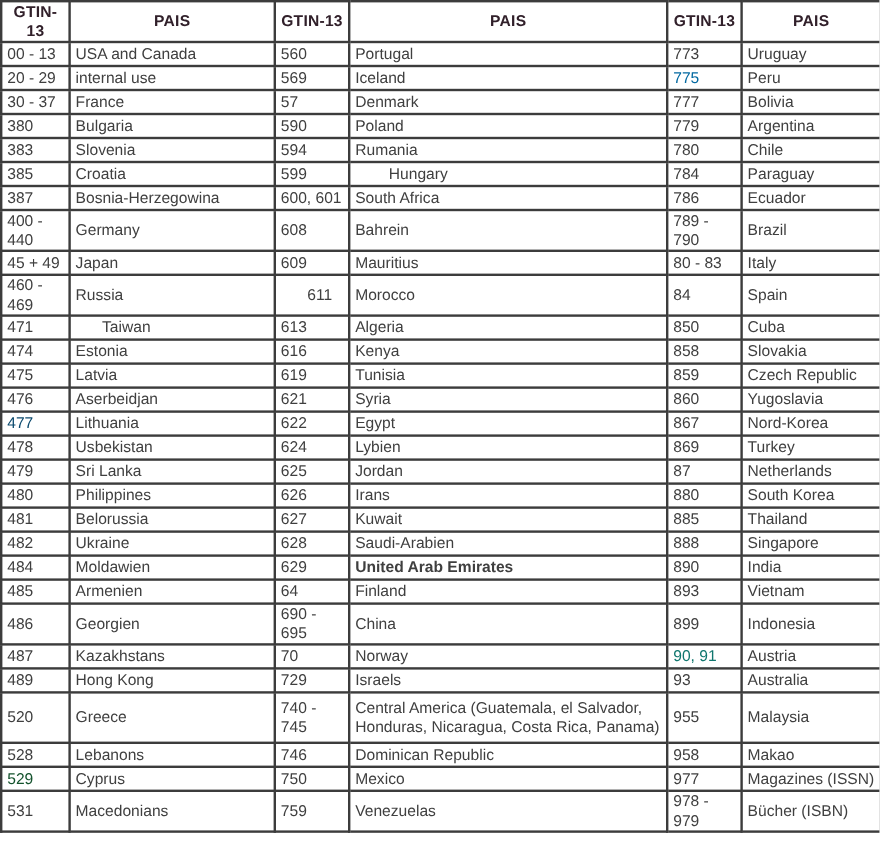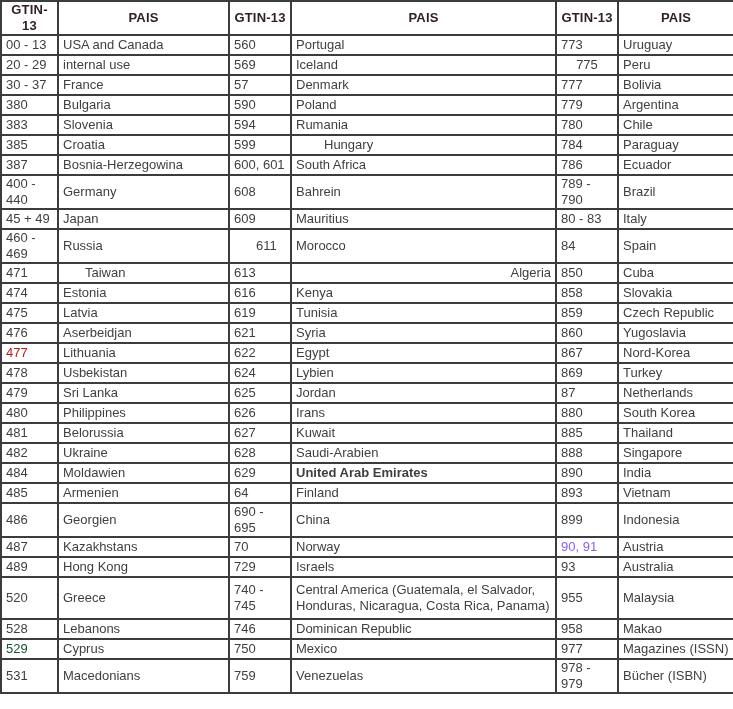--- a/index.html
+++ b/index.html
@@ -78,21 +78,21 @@
           <td style="border-color: rgb(60, 60, 60); color: rgb(63, 63, 63);">560</td>
           <td style="border-color: rgb(60, 60, 60); color: rgb(63, 63, 63);">Portugal</td>
           <td style="border-color: rgb(60, 60, 60); color: rgb(63, 63, 63);">773</td>
           <td style="border-color: rgb(60, 60, 60); color: rgb(63, 63, 63);">Uruguay</td>
         </tr>
         <tr>
           <td style="border-color: rgb(60, 60, 60); color: rgb(63, 63, 63);">20 - 29</td>
           <td style="border-color: rgb(60, 60, 60); color: rgb(63, 63, 63);">internal use</td>
           <td style="border-color: rgb(60, 60, 60); color: rgb(63, 63, 63);">569</td>
           <td style="border-color: rgb(60, 60, 60); color: rgb(63, 63, 63);">Iceland</td>
-          <td style="border-color: rgb(60, 60, 60); color: #404040; text-align: center;">775</td>
+          <td style="border-color: rgb(60, 60, 60); color: #0369a1;">775</td>
           <td style="border-color: rgb(60, 60, 60); color: rgb(63, 63, 63);">Peru</td>
         </tr>
         <tr>
           <td style="border-color: rgb(60, 60, 60); color: rgb(63, 63, 63);">30 - 37</td>
           <td style="border-color: rgb(60, 60, 60); color: rgb(63, 63, 63);">France</td>
           <td style="border-color: rgb(60, 60, 60); color: rgb(63, 63, 63);">57</td>
           <td style="border-color: rgb(60, 60, 60); color: rgb(63, 63, 63);">Denmark</td>
           <td style="border-color: rgb(60, 60, 60); color: rgb(63, 63, 63);">777</td>
           <td style="border-color: rgb(60, 60, 60); color: rgb(63, 63, 63);">Bolivia</td>
         </tr>
@@ -149,21 +149,21 @@
           <td style="border-color: rgb(60, 60, 60); color: rgb(63, 63, 63);">Russia</td>
           <td style="border-color: rgb(60, 60, 60); color: rgb(63, 63, 63); padding-left: 26px;">611</td>
           <td style="border-color: rgb(60, 60, 60); color: rgb(63, 63, 63);">Morocco</td>
           <td style="border-color: rgb(60, 60, 60); color: rgb(63, 63, 63);">84</td>
           <td style="border-color: rgb(60, 60, 60); color: rgb(63, 63, 63);">Spain</td>
         </tr>
         <tr>
           <td style="border-color: rgb(60, 60, 60); color: rgb(63, 63, 63);">471</td>
           <td style="border-color: rgb(60, 60, 60); color: rgb(63, 63, 63); padding-left: 26px;">Taiwan</td>
           <td style="border-color: rgb(60, 60, 60); color: rgb(63, 63, 63);">613</td>
-          <td style="border-color: rgb(60, 60, 60); color: rgb(63, 63, 63); text-align: right;">Algeria</td>
+          <td style="border-color: rgb(60, 60, 60); color: rgb(63, 63, 63);">Algeria</td>
           <td style="border-color: rgb(60, 60, 60); color: rgb(63, 63, 63);">850</td>
           <td style="border-color: rgb(60, 60, 60); color: rgb(63, 63, 63);">Cuba</td>
         </tr>
         <tr>
           <td style="border-color: rgb(60, 60, 60); color: rgb(63, 63, 63);">474</td>
           <td style="border-color: rgb(60, 60, 60); color: rgb(63, 63, 63);">Estonia</td>
           <td style="border-color: rgb(60, 60, 60); color: rgb(63, 63, 63);">616</td>
           <td style="border-color: rgb(60, 60, 60); color: rgb(63, 63, 63);">Kenya</td>
           <td style="border-color: rgb(60, 60, 60); color: rgb(63, 63, 63);">858</td>
           <td style="border-color: rgb(60, 60, 60); color: rgb(63, 63, 63);">Slovakia</td>
@@ -178,21 +178,21 @@
         </tr>
         <tr>
           <td style="border-color: rgb(60, 60, 60); color: rgb(63, 63, 63);">476</td>
           <td style="border-color: rgb(60, 60, 60); color: rgb(63, 63, 63);">Aserbeidjan</td>
           <td style="border-color: rgb(60, 60, 60); color: rgb(63, 63, 63);">621</td>
           <td style="border-color: rgb(60, 60, 60); color: rgb(63, 63, 63);">Syria</td>
           <td style="border-color: rgb(60, 60, 60); color: rgb(63, 63, 63);">860</td>
           <td style="border-color: rgb(60, 60, 60); color: rgb(63, 63, 63);">Yugoslavia</td>
         </tr>
         <tr>
-          <td style="border-color: rgb(60, 60, 60); color: #b91c1c;">477</td>
+          <td style="border-color: rgb(60, 60, 60); color: #0c4a6e;">477</td>
           <td style="border-color: rgb(60, 60, 60); color: rgb(63, 63, 63);">Lithuania</td>
           <td style="border-color: rgb(60, 60, 60); color: rgb(63, 63, 63);">622</td>
           <td style="border-color: rgb(60, 60, 60); color: rgb(63, 63, 63);">Egypt</td>
           <td style="border-color: rgb(60, 60, 60); color: rgb(63, 63, 63);">867</td>
           <td style="border-color: rgb(60, 60, 60); color: rgb(63, 63, 63);">Nord-Korea</td>
         </tr>
         <tr>
           <td style="border-color: rgb(60, 60, 60); color: rgb(63, 63, 63);">478</td>
           <td style="border-color: rgb(60, 60, 60); color: rgb(63, 63, 63); margin-top: 33px;">Usbekistan</td>
           <td style="border-color: rgb(60, 60, 60); color: rgb(63, 63, 63);">624</td>
@@ -254,21 +254,21 @@
           <td style="border-color: rgb(60, 60, 60); color: rgb(63, 63, 63);">690 - 695</td>
           <td style="border-color: rgb(60, 60, 60); color: rgb(63, 63, 63);">China</td>
           <td style="border-color: rgb(60, 60, 60); color: rgb(63, 63, 63);">899</td>
           <td style="border-color: rgb(60, 60, 60); color: rgb(63, 63, 63);">Indonesia</td>
         </tr>
         <tr>
           <td style="border-color: rgb(60, 60, 60); color: rgb(63, 63, 63);">487</td>
           <td style="border-color: rgb(60, 60, 60); color: rgb(63, 63, 63);">Kazakhstans</td>
           <td style="border-color: rgb(60, 60, 60); color: rgb(63, 63, 63);">70</td>
           <td style="border-color: rgb(60, 60, 60); color: rgb(63, 63, 63);">Norway</td>
-          <td style="border-color: rgb(60, 60, 60); color: #8b5cf6;">90, 91</td>
+          <td style="border-color: rgb(60, 60, 60); color: #0f766e;">90, 91</td>
           <td style="border-color: rgb(60, 60, 60); color: rgb(63, 63, 63);">Austria</td>
         </tr>
         <tr>
           <td style="border-color: rgb(60, 60, 60); color: rgb(63, 63, 63);">489</td>
           <td style="border-color: rgb(60, 60, 60); color: rgb(63, 63, 63);">Hong Kong</td>
           <td style="border-color: rgb(60, 60, 60); color: rgb(63, 63, 63);">729</td>
           <td style="border-color: rgb(60, 60, 60); color: rgb(63, 63, 63);">Israels</td>
           <td style="border-color: rgb(60, 60, 60); color: rgb(63, 63, 63);">93</td>
           <td style="border-color: rgb(60, 60, 60); color: rgb(63, 63, 63);">Australia</td>
         </tr>

